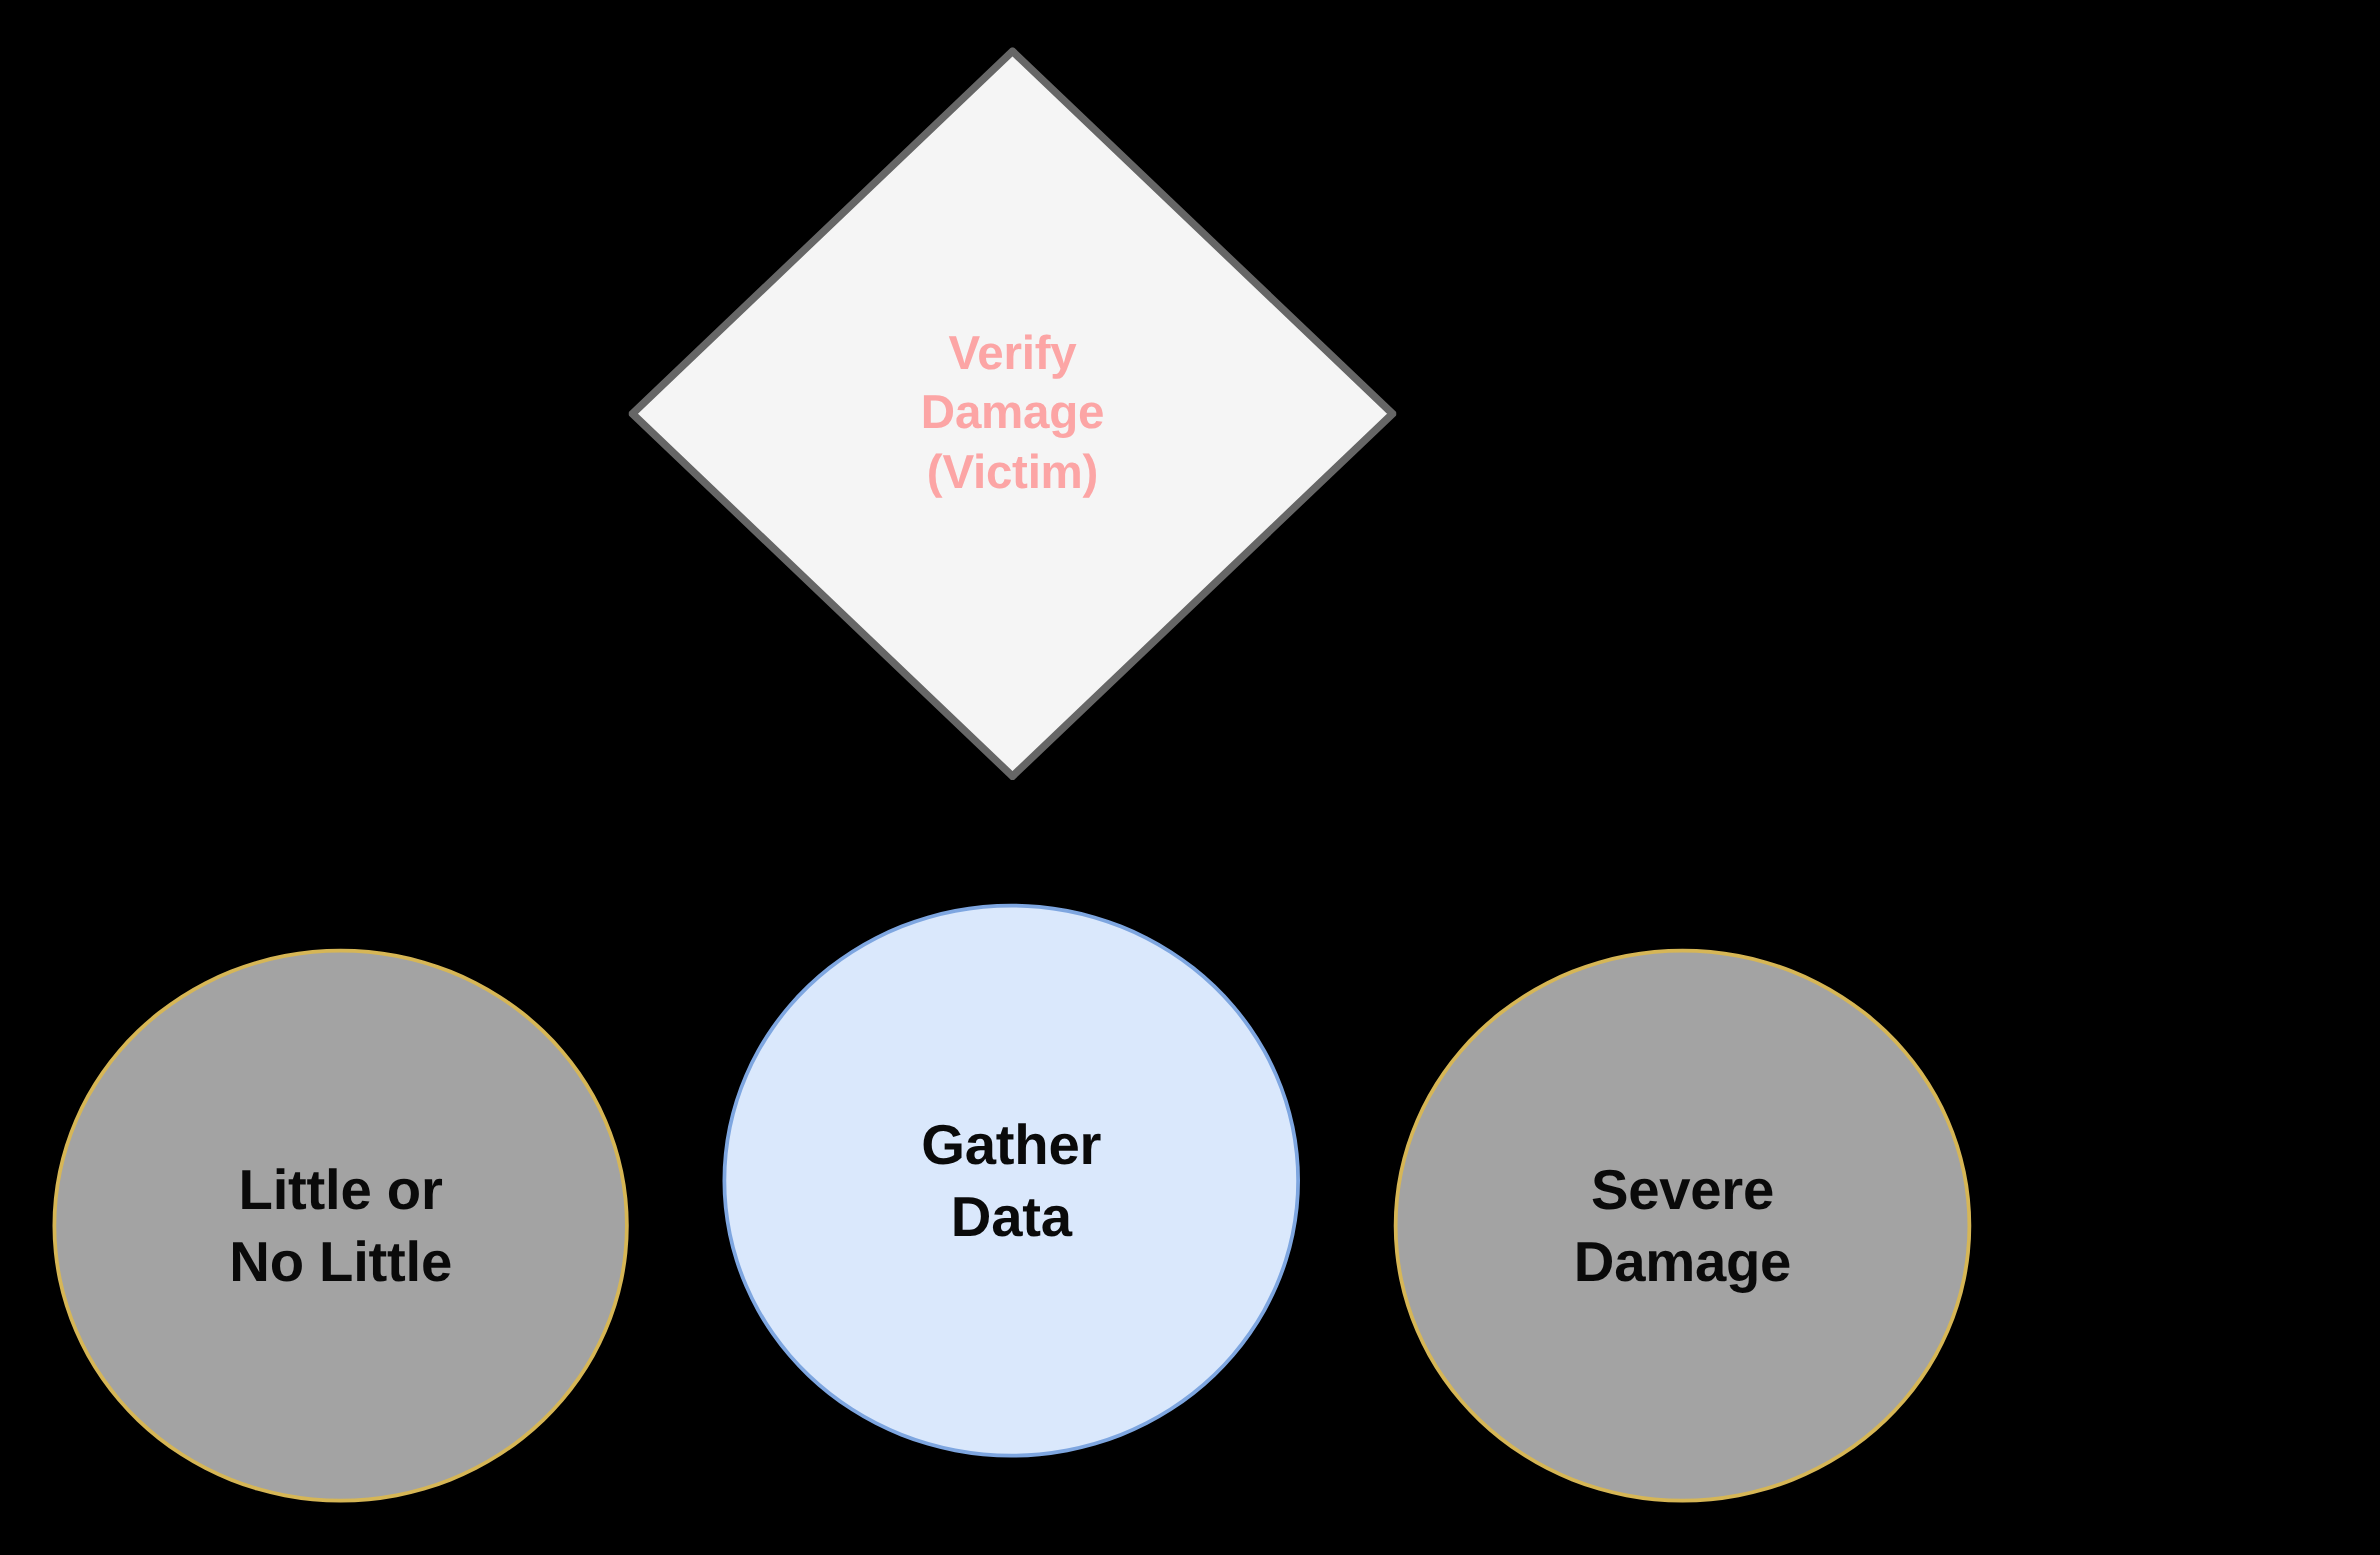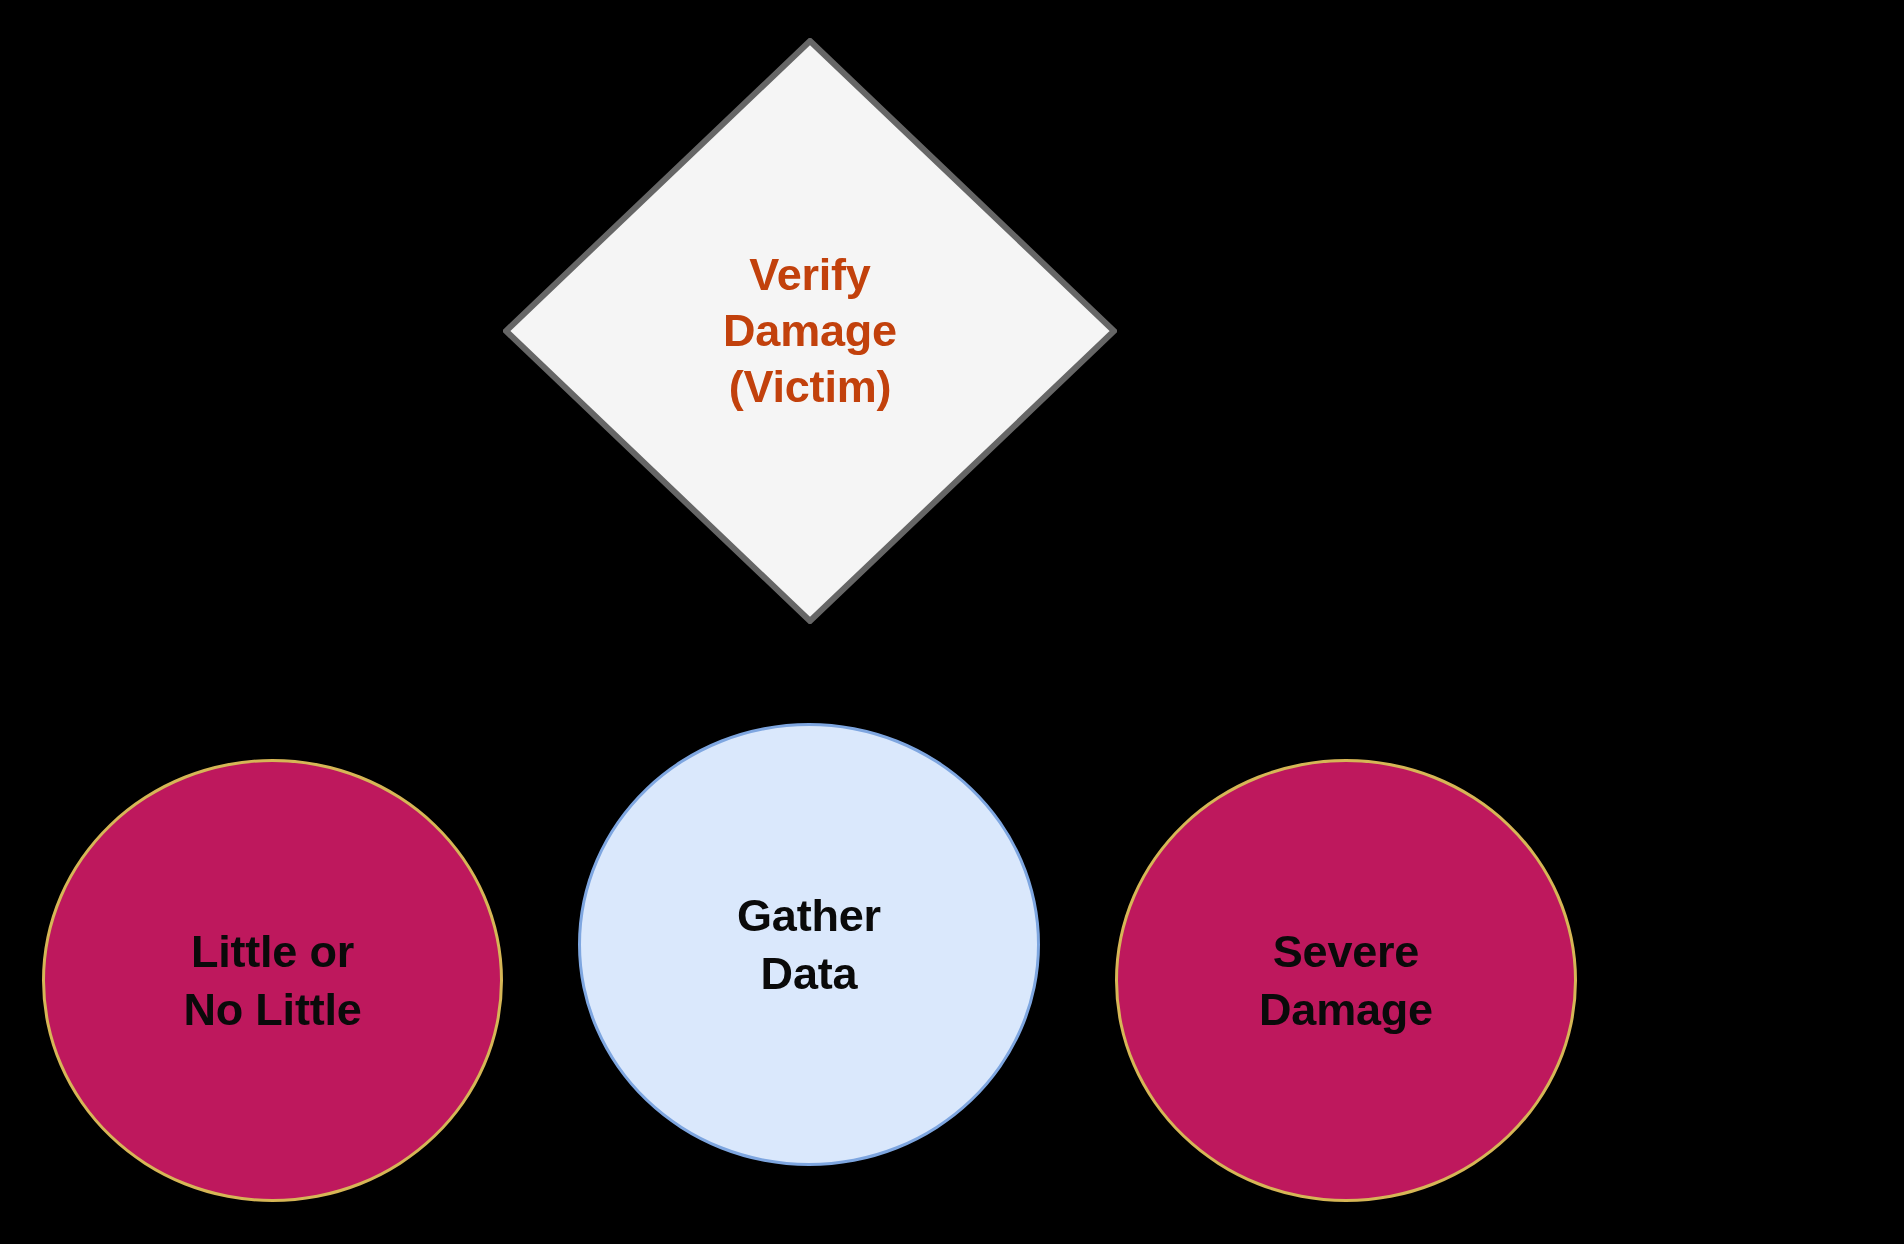--- a/index.html
+++ b/index.html
@@ -43,44 +43,44 @@
   }
   .diamond-border {
     position: absolute;
     inset: 0;
   }
   .diamond-border svg { display: block; width: 100%; height: 100%; }
   .diamond-label {
     position: relative;
     z-index: 3;
     width: 100%;
-    font-size: 45px;
+    font-size: 38px;
     font-weight: bold;
     line-height: 1.24;
-    color: #c2410c;
+    color: #fca5a5;
     letter-spacing: -0.2px;
     text-align: center;
   }
 
   
   .circle {
     border-radius: 50%;
     border-style: solid;
     border-width: 3px;
   }
   .circle-label {
     font-size: 45px;
     font-weight: bold;
     line-height: 1.28;
     color: #0a0a0a;
     letter-spacing: -0.2px;
     width: 92%;
   }
   .c-yellow {
-    background: #be185d;
+    background: #a3a3a3;
     border-color: #D6B656;
   }
   .c-blue {
     background: #DAE8FC;
     border-color: #7EA6E0;
   }
 
   #circle-little { left: 42px;   top: 759px; width: 461px; height: 443px; }
   #circle-gather { left: 578px;  top: 723px; width: 462px; height: 443px; }
   #circle-severe { left: 1115px; top: 759px; width: 462px; height: 443px; justify-content: center; }

